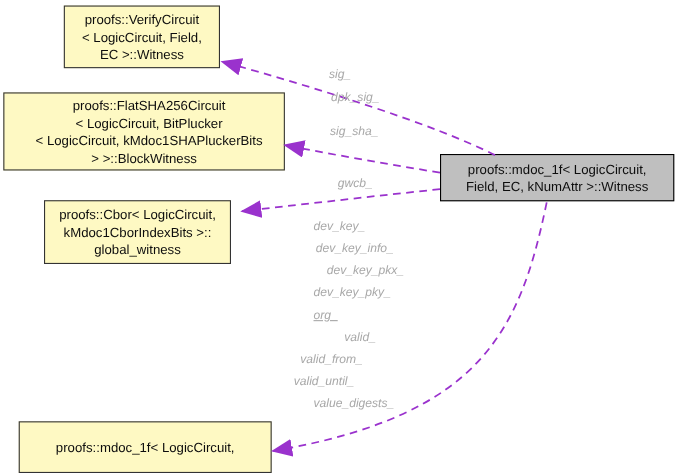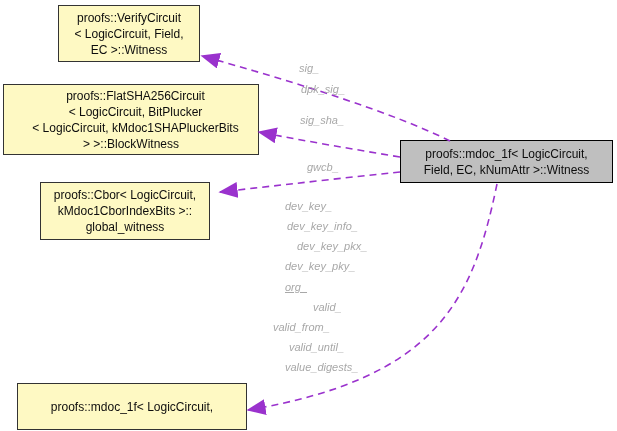--- a/index.html
+++ b/index.html
@@ -52,21 +52,21 @@
   #lbl-sig{left:299px;top:62px;}
   #lbl-sig-sha{left:300px;top:114px;}
   #lbl-gwcb{left:307px;top:161px;}
   #lbl-dev-key{left:285px;top:200px;}
   #lbl-dev-key-info{left:287px;top:220px;text-align:right;}
   #lbl-dev-key-pkx{left:297px;top:240px;}
   #lbl-dev-key-pky{left:285px;top:260px;}
   #lbl-org{left:285px;top:281px;text-decoration:underline;}
   #lbl-valid{left:285px;top:301px;margin-left:28px;}
   #lbl-valid-from{left:273px;top:321px;}
-  #lbl-valid-until{left:289px;top:341px;}
+  #lbl-valid-until{left:267px;top:341px;}
   #lbl-value-digests{left:285px;top:361px;text-align:center;}
 </style>
 </head>
 <body>
 
 <div id="canvas">
 
   <div class="node" id="node-verify">
     <div class="line">proofs::VerifyCircuit</div>
     <div class="line">&lt; LogicCircuit, Field,</div>

